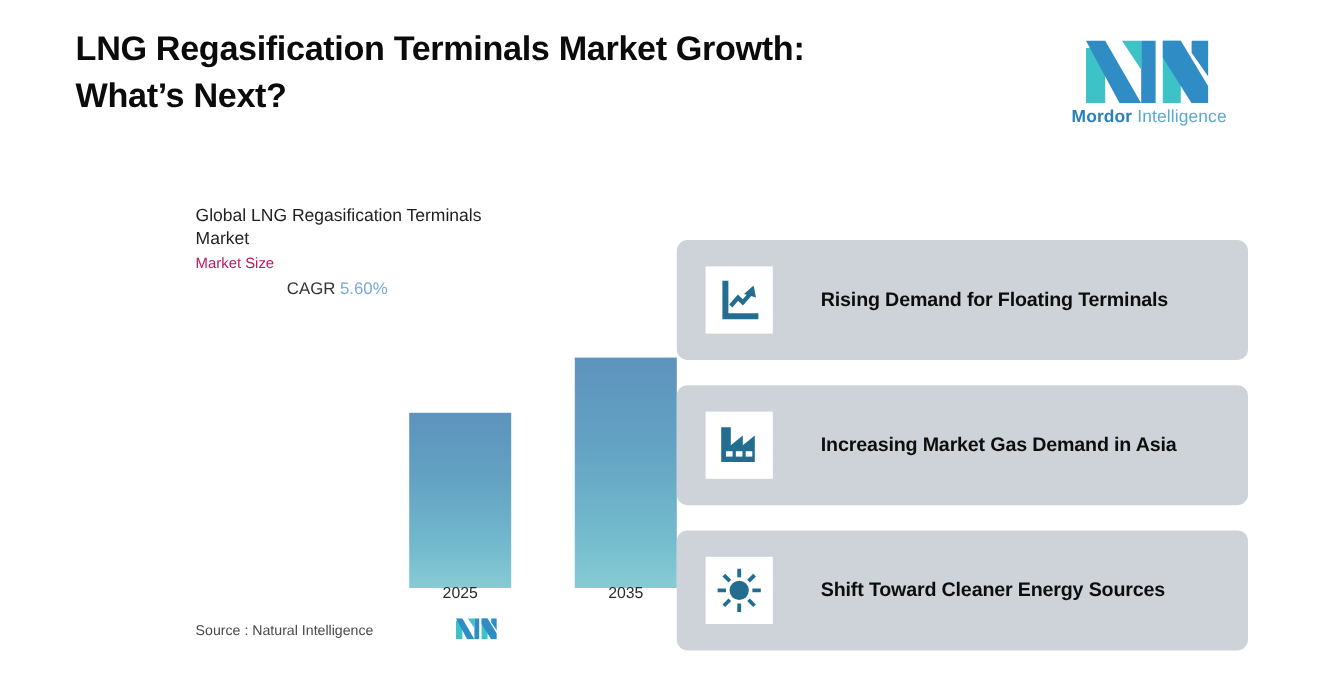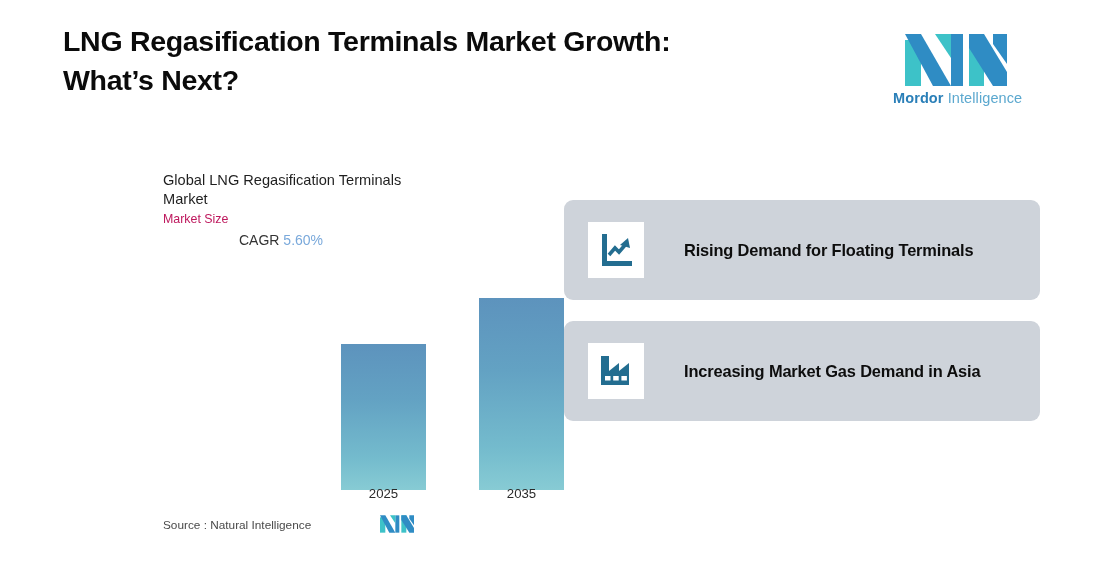--- a/index.html
+++ b/index.html
@@ -266,13 +266,31 @@
       <svg viewBox="0 0 40 40" width="40" height="40" xmlns="http://www.w3.org/2000/svg">
         <path d="M5 5 L13 5 L13 20 L23 12 L23 20 L33 12 L33 34 L5 34 Z" fill="#236d90"></path>
         <rect x="9" y="25" width="5.5" height="4.5" fill="#ffffff"></rect>
         <rect x="17.2" y="25" width="5.5" height="4.5" fill="#ffffff"></rect>
         <rect x="25.4" y="25" width="5.5" height="4.5" fill="#ffffff"></rect>
       </svg>
     </div>
     <div class="card-label">Increasing Market Gas Demand in Asia</div>
   </div>
 
+  <div class="card" id="card-2">
+    <div class="card-icon-box">
+      <svg viewBox="0 0 40 40" width="40" height="40" xmlns="http://www.w3.org/2000/svg">
+        <circle cx="20" cy="20" r="8" fill="#236d90"></circle>
+        <g stroke="#236d90" stroke-width="3.2" stroke-linecap="butt">
+          <line x1="20" y1="2" x2="20" y2="9"></line>
+          <line x1="20" y1="31" x2="20" y2="38"></line>
+          <line x1="2" y1="20" x2="9" y2="20"></line>
+          <line x1="31" y1="20" x2="38" y2="20"></line>
+          <line x1="7.2" y1="7.2" x2="12.2" y2="12.2"></line>
+          <line x1="27.8" y1="27.8" x2="32.8" y2="32.8"></line>
+          <line x1="32.8" y1="7.2" x2="27.8" y2="12.2"></line>
+          <line x1="12.2" y1="27.8" x2="7.2" y2="32.8"></line>
+        </g>
+      </svg>
+    </div>
+    <div class="card-label">Shift Toward Cleaner Energy Sources</div>
+  </div>
 </div>
 
 </body></html>

